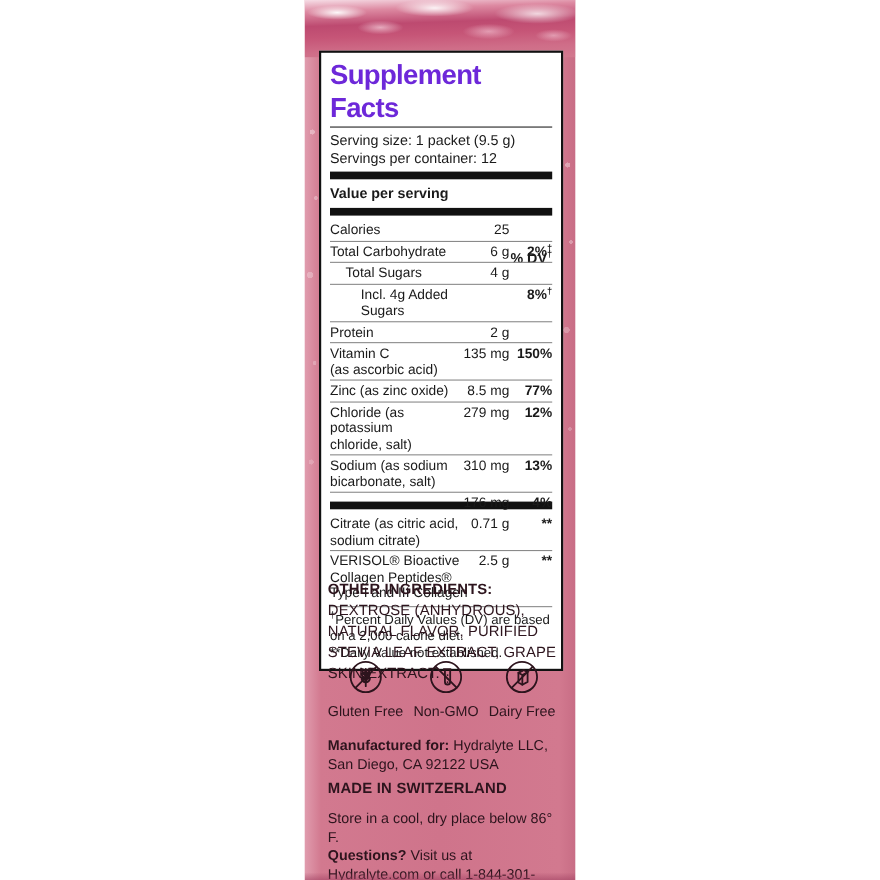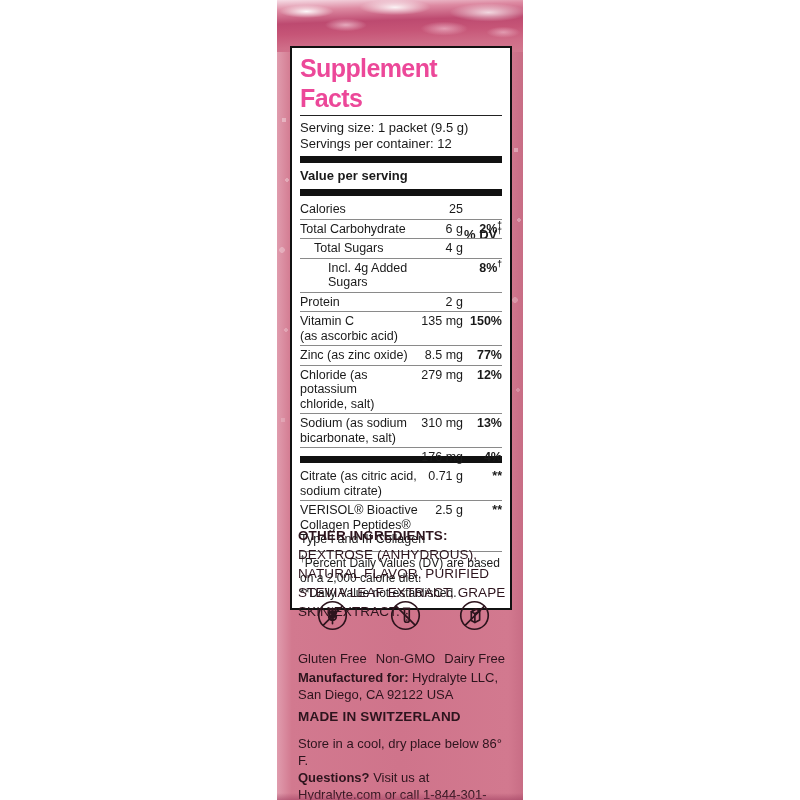--- a/index.html
+++ b/index.html
@@ -36,21 +36,21 @@
         radial-gradient(circle 3px at 242px 220px, rgba(255,255,255,.3) 55%, rgba(255,255,255,0) 60%),
         radial-gradient(circle 5px at 238px 300px, rgba(255,255,255,.25) 55%, rgba(255,255,255,0) 60%),
         radial-gradient(circle 3px at 241px 390px, rgba(255,255,255,.22) 55%, rgba(255,255,255,0) 60%); }
 
   .bottom-shade { position:absolute; left:0; bottom:0; width:246px; height:7px;
       background:linear-gradient(180deg, rgba(158,63,96,0) 0%, rgba(158,63,96,.55) 100%); }
 
   
   .facts-box { position:absolute; left:13px; top:46px; width:222px; min-height:471px;
       background:#fff; border:2px solid #111; padding:5px 8px 7px; color:#1a1a1a; }
-  .facts-title { font-size:25px; font-weight:700; letter-spacing:-0.6px; line-height:30px; color:#ec4899; }
+  .facts-title { font-size:25px; font-weight:700; letter-spacing:-0.6px; line-height:30px; color:#6d28d9; }
   .title-rule { border:none; border-top:1.5px solid #222; margin:2px 0 4px; }
   .serving-line { font-size:13px; line-height:16px; }
   .thick-bar { height:7px; background:#111; margin:4px 0; }
   .facts-header { position:relative; font-weight:700; font-size:13px; line-height:16px; padding:1px 0; }
   .facts-header .dvh { position:absolute; right:0; top:13px;margin-top:47px; }
   sup { font-size:8.5px; vertical-align:super; line-height:0; }
 
   .frow { position:relative; padding:2px 0; border-top:1px solid #8a8a8a; font-size:12.5px; line-height:14.5px; }
   .frow.no-top { border-top:none; }
   .flabel { display:inline-block; max-width:127px; white-space:pre-line; }
@@ -62,21 +62,21 @@
   .facts-footnotes { border-top:1px solid #8a8a8a; margin-top:2px; padding-top:4px; }
   .fnote, .facts-footnotes p { font-size:12px; line-height:15px; }
 
   
   .pink-text { color:#2d141d; }
   .other-ingredients { position:absolute; left:21px; top:526px; width:208px;
       font-size:13.5px; line-height:19px; letter-spacing:.1px; }
   .other-ingredients b { font-weight:700; }
 
   .badges { position:absolute; left:21px; top:599px; width:207px; display:flex; justify-content:space-between; }
-  .badge { display:flex; flex-direction:column; align-items:center;gap:12px; }
+  .badge { display:flex; flex-direction:column; align-items:center; }
   .badge svg { width:33px; height:33px; display:block; }
   .badge-label { margin-top:7px; font-size:13px; font-weight:400; white-space:nowrap; }
 
   .manufacturer { position:absolute; left:21px; top:669px; width:210px; font-size:13px; line-height:17px; }
   .manufacturer b { font-weight:700; }
   .made-in { position:absolute; left:21px; top:709px; width:210px; font-size:13.5px; font-weight:700; letter-spacing:.2px; }
   .storage { position:absolute; left:21px; top:735px; width:212px; font-size:13px; line-height:17px; }
   .storage b { font-weight:700; }
 </style>
 </head>

